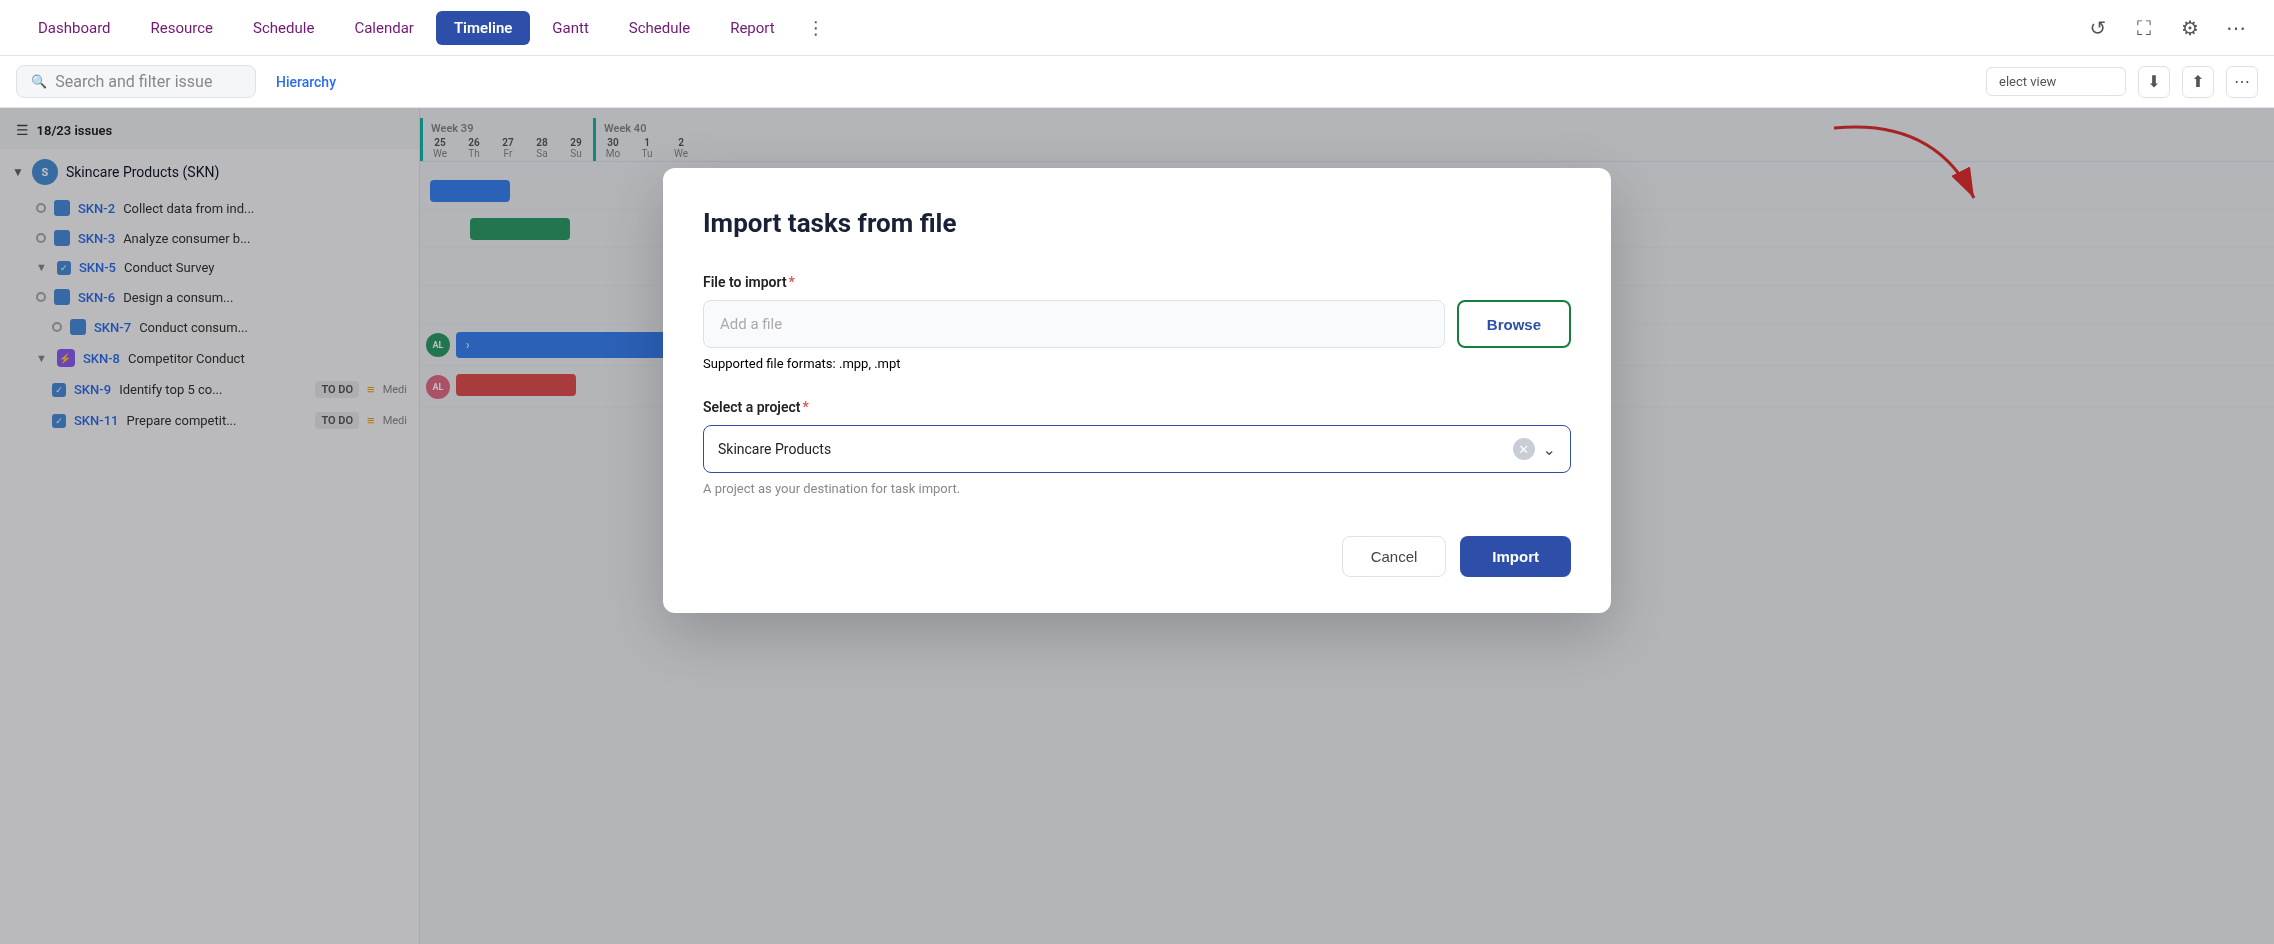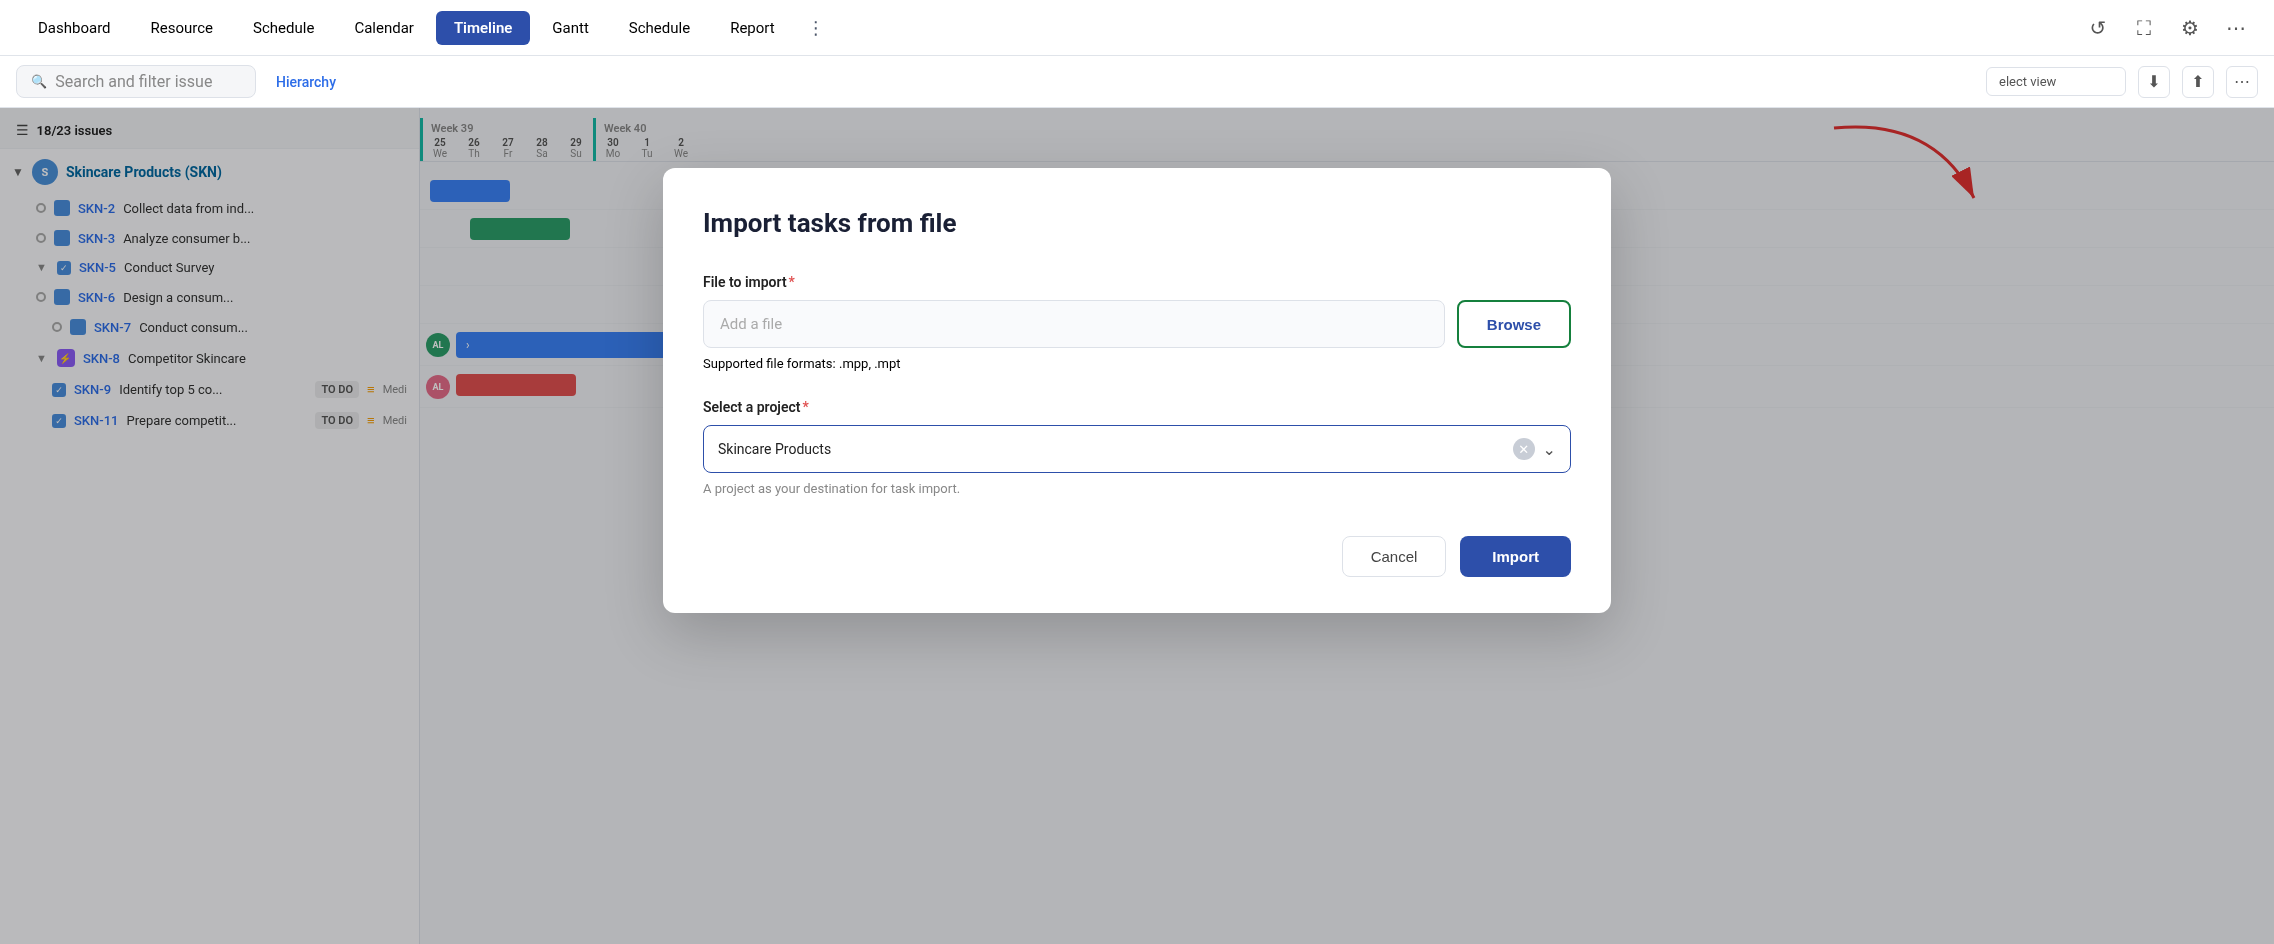--- a/index.html
+++ b/index.html
@@ -18,21 +18,21 @@
       height: 56px;
       display: flex;
       align-items: center;
       padding: 0 20px;
       border-bottom: 1px solid #e0e4ea;
       gap: 4px;
     }
     .nav-item {
       padding: 8px 18px;
       font-size: 15px;
-      color: #000000;
+      color: #701a75;
       cursor: pointer;
       border-radius: 6px;
       white-space: nowrap;
     }
     .nav-item.active {
       background: #2d4faa;
       color: #fff;
       font-weight: 600;
     }
     .nav-more {
@@ -155,23 +155,23 @@
       background: #4a90d9;
       border-radius: 50%;
       display: flex;
       align-items: center;
       justify-content: center;
       color: #fff;
       font-size: 11px;
       font-weight: 700;
     }
     .project-name {
-      font-weight: 700;
+      font-weight: 400;
       font-size: 14px;
-      color: #0369a1;
+      color: #0f172a;
     }
     .issue-row {
       display: flex;
       align-items: center;
       gap: 8px;
       padding: 7px 12px 7px 36px;
       cursor: pointer;
       font-size: 13px;
     }
     .issue-dot {
@@ -500,21 +500,21 @@
         <span class="issue-id">SKN-7</span>
         <span class="issue-title">Conduct consum...</span>
       </div>
 
       <div class="issue-row">
         <span class="sub-chevron">▼</span>
         <div style="width:18px;height:18px;background:#8b5cf6;border-radius:4px;display:flex;align-items:center;justify-content:center;flex-shrink:0;">
           <span style="color:#fff;font-size:10px;font-weight:700;">⚡</span>
         </div>
         <span class="issue-id">SKN-8</span>
-        <span class="issue-title">Competitor Skincare</span>
+        <span class="issue-title">Competitor Conduct</span>
       </div>
 
       <div class="issue-row" style="padding-left:52px;">
         <div class="issue-checkbox">✓</div>
         <span class="issue-id">SKN-9</span>
         <span class="issue-title">Identify top 5 co...</span>
         <span class="issue-badge badge-todo">TO DO</span>
         <span class="priority-icon" style="color:#f59e0b;">≡</span>
         <span style="font-size:11px;color:#888;">Medi</span>
       </div>

